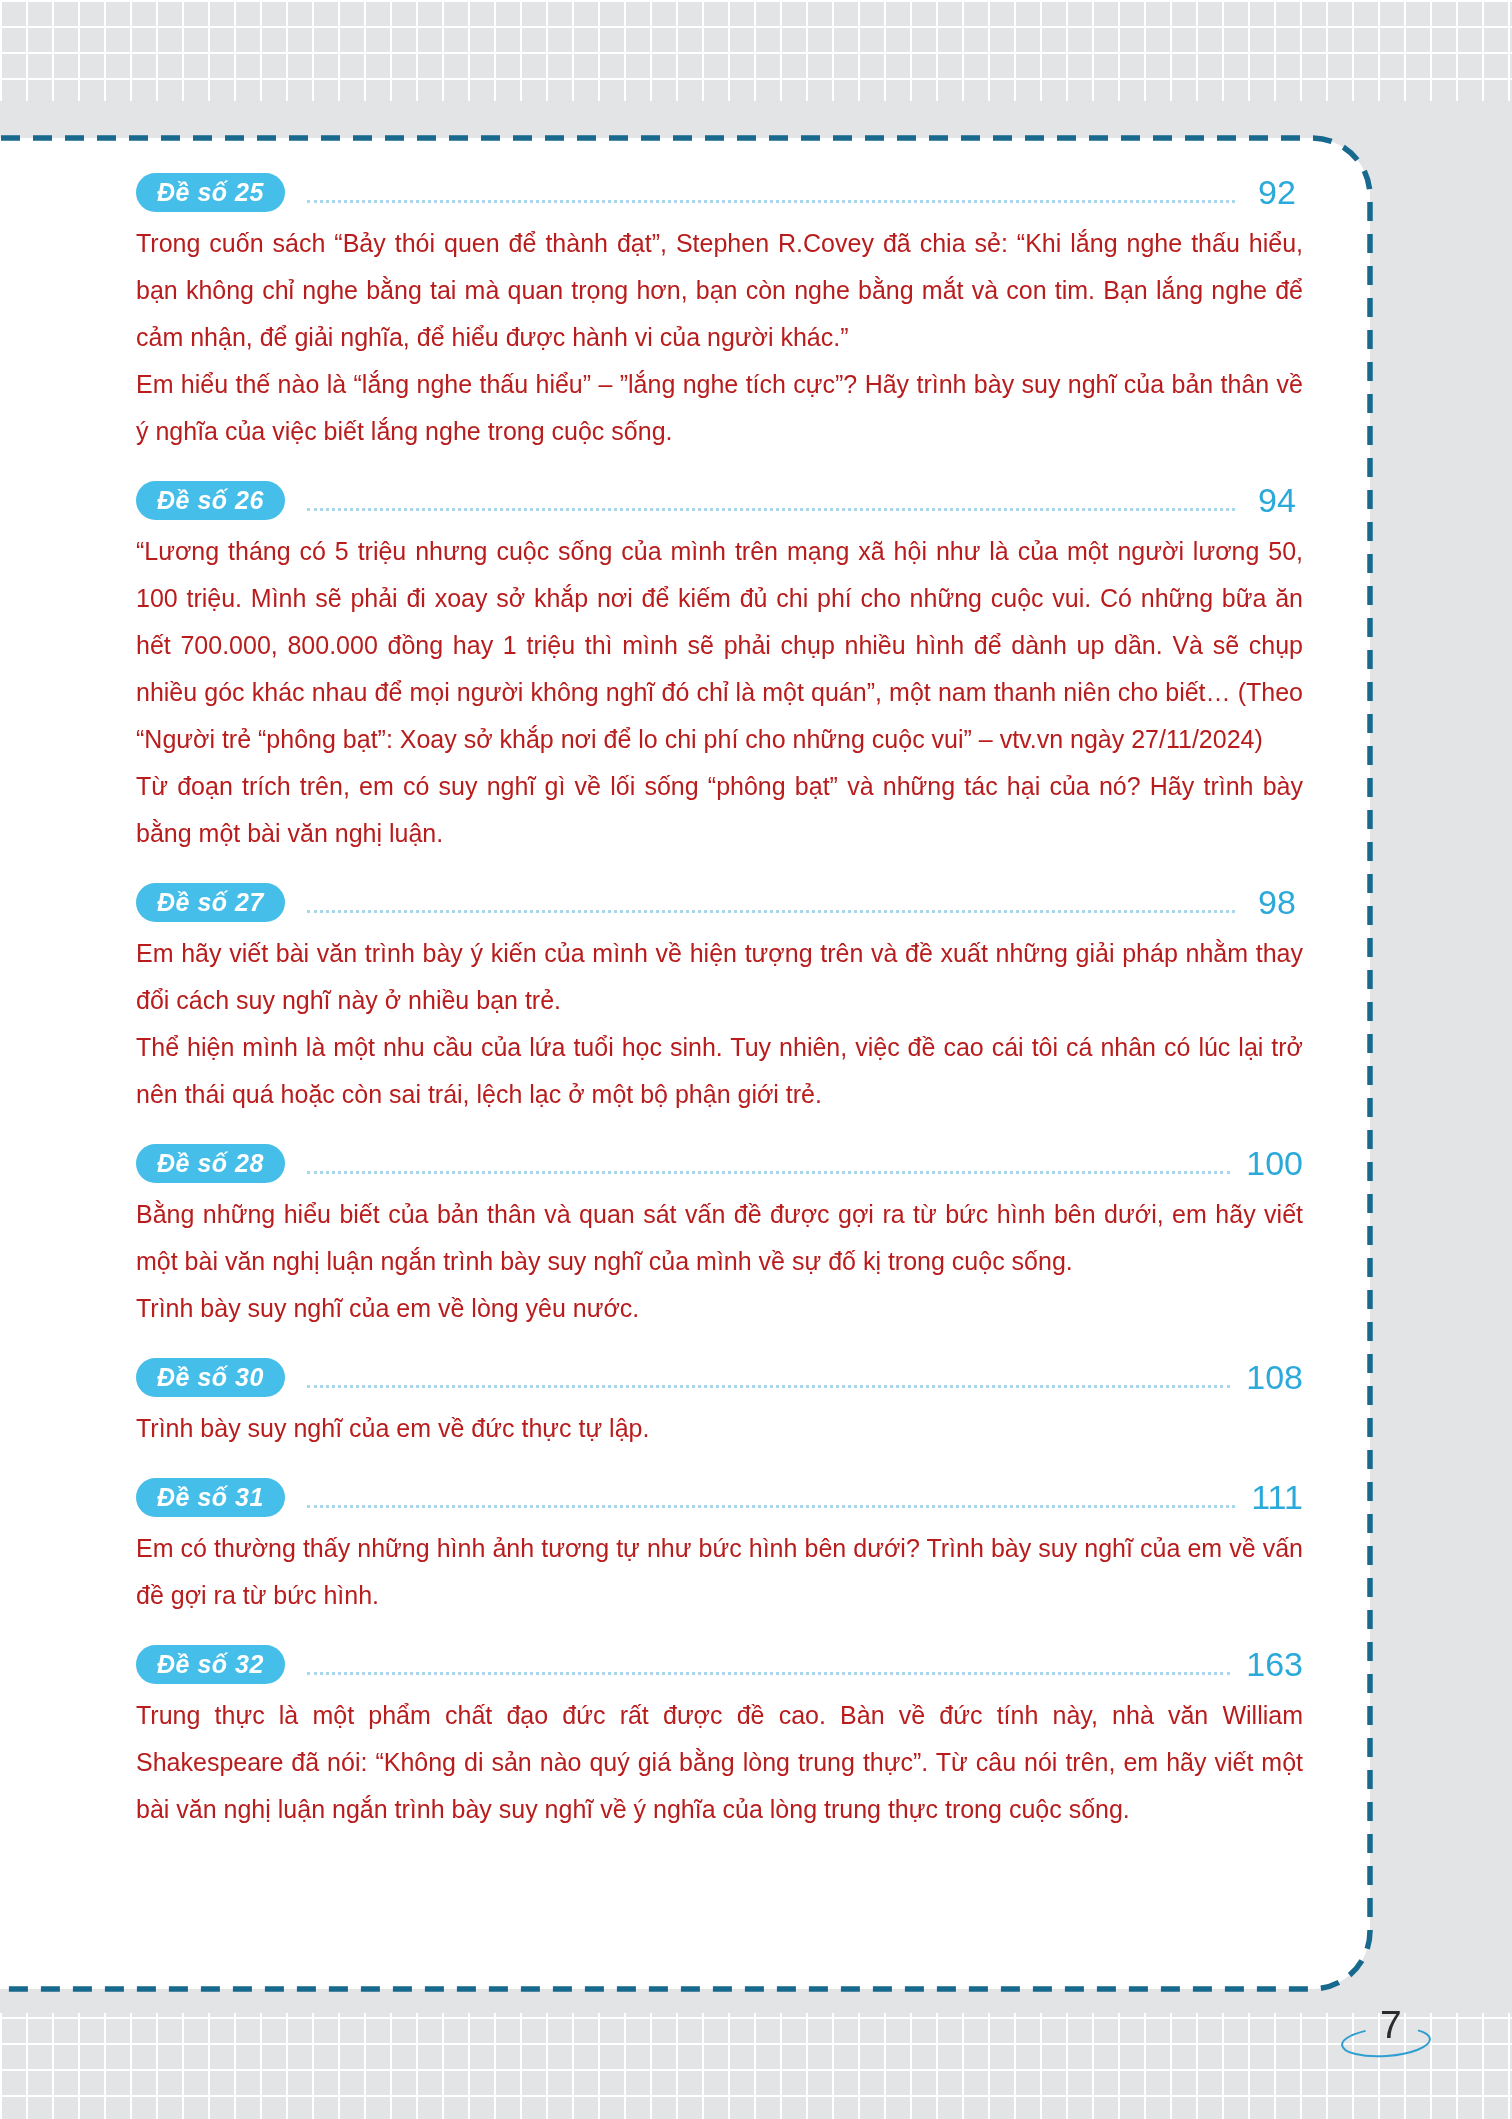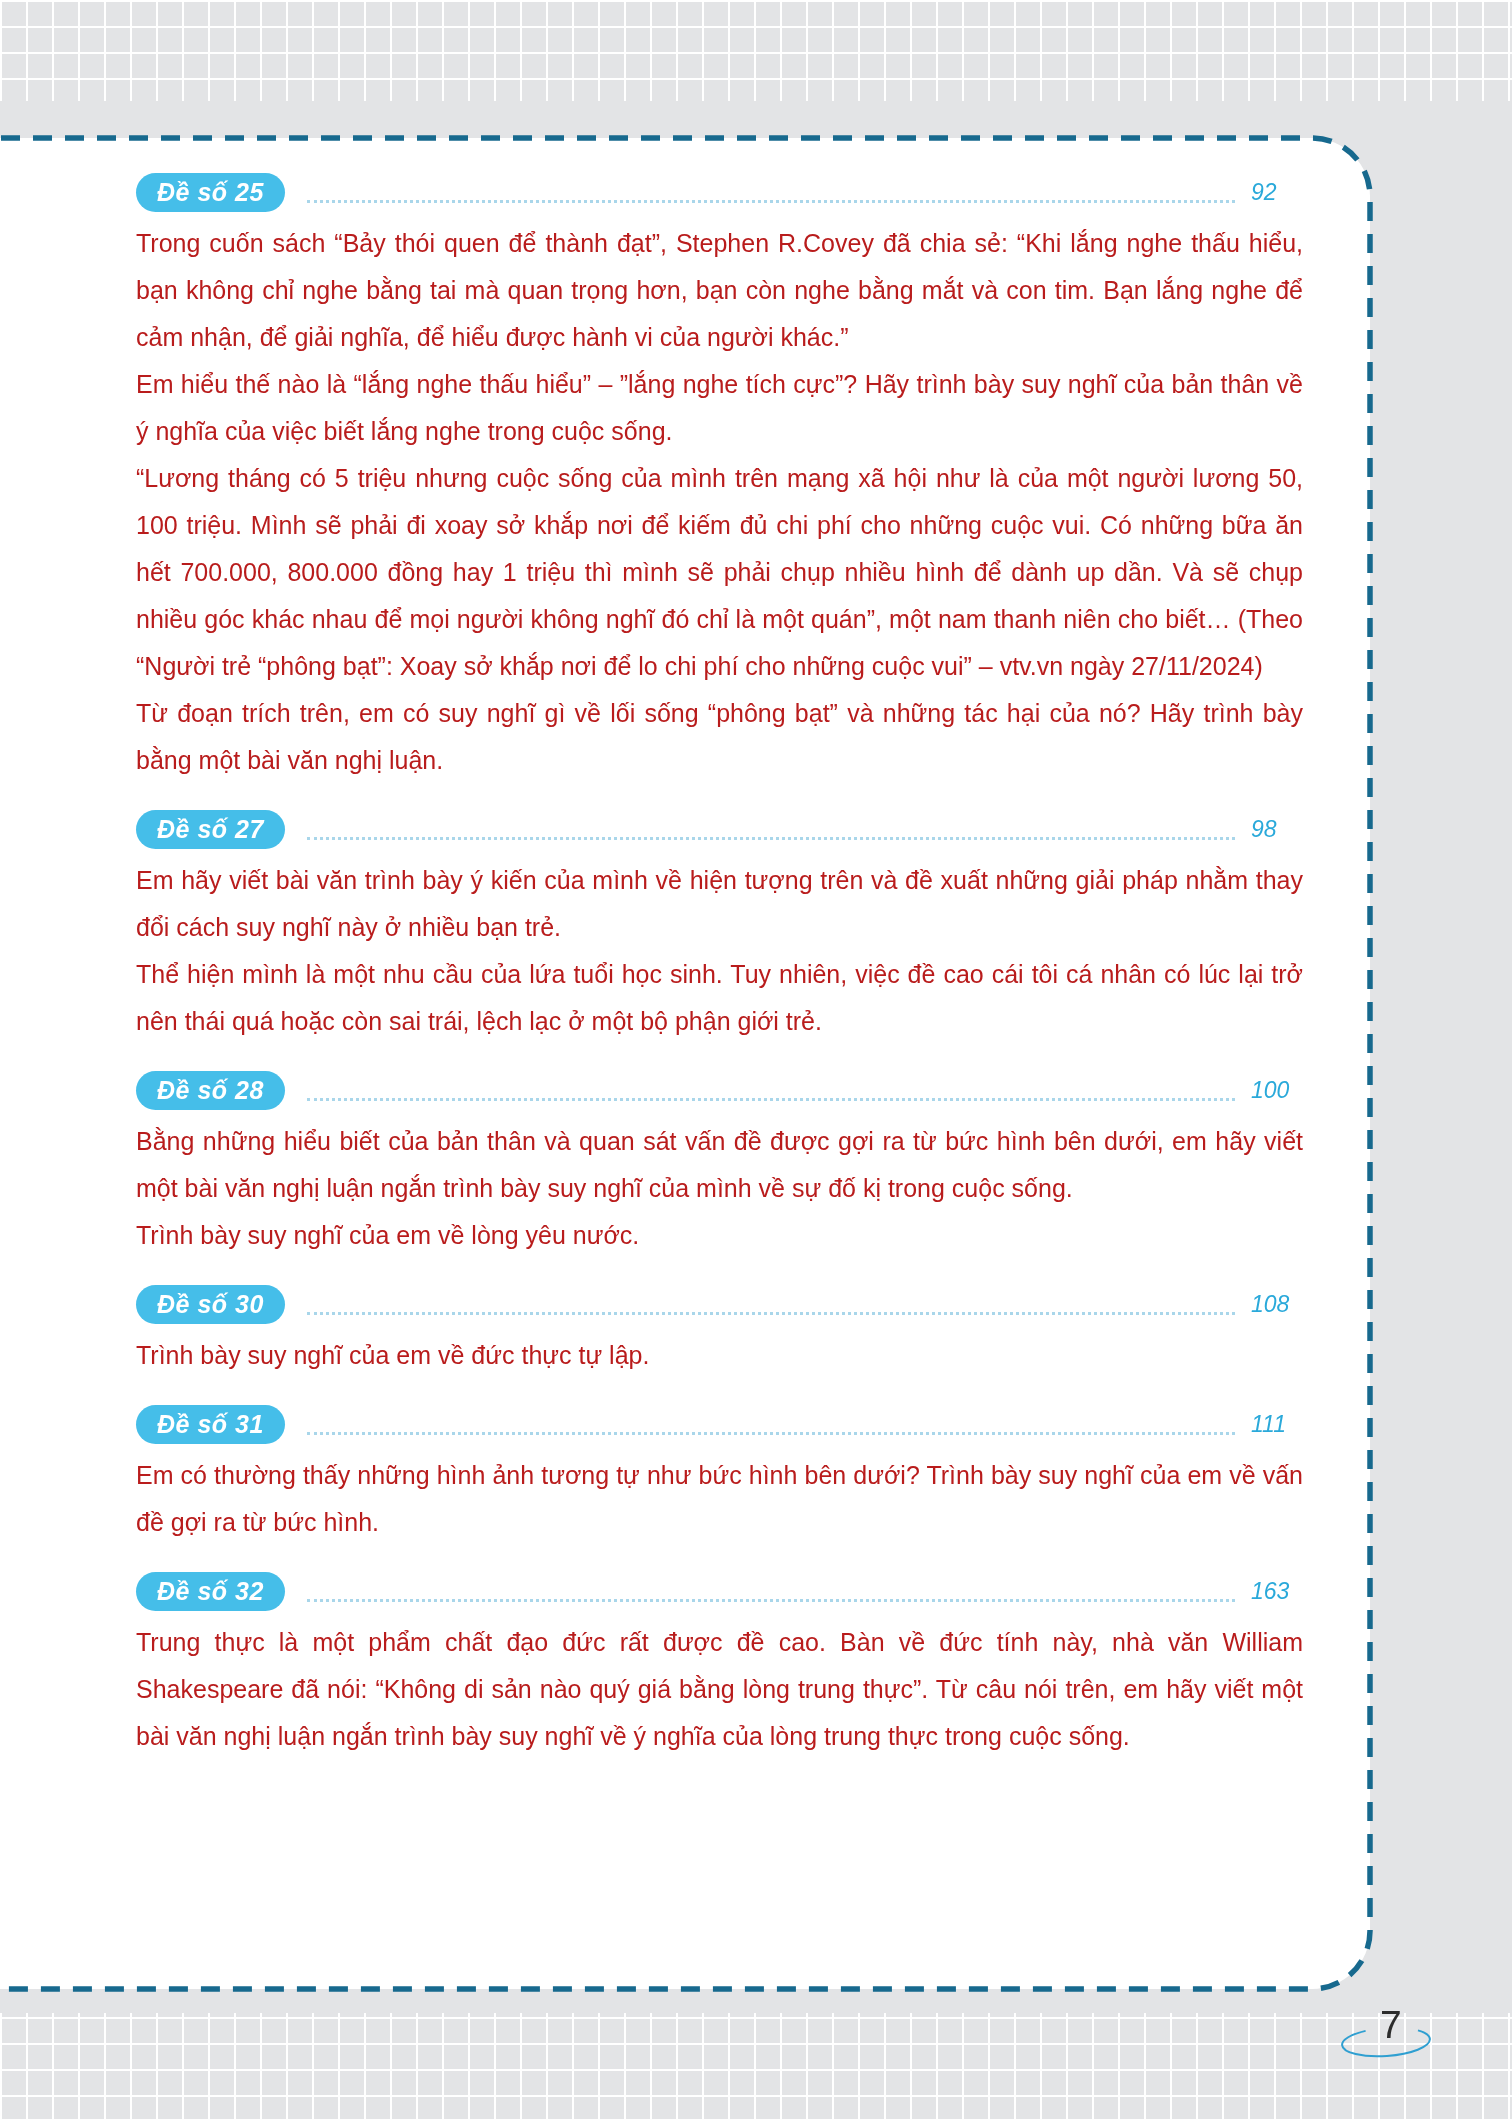--- a/index.html
+++ b/index.html
@@ -55,24 +55,23 @@
   .leader {
     flex: 1 1 auto;
     height: 0;
     border-bottom: 3px dotted #a9d6ea;
     margin: 0 16px 0 22px;
     transform: translateY(9px);
   }
   .pageno {
     flex: 0 0 auto;
     color: #2aa9da;
-    font-style: italic;
-    font-size: 23px;
+    font-size: 34px;
     min-width: 52px;
-    text-align: left;
+    text-align: center;
   }
 
   .para {
     margin: 0;
     font-size: 25px;
     line-height: 47px;
     color: #b91c1c;
     text-align: justify;
   }
 
@@ -102,20 +101,25 @@
     <div class="badge-row">
       <span class="badge">Đề số 25</span>
       <span class="leader"></span>
       <span class="pageno">92</span>
     </div>
   <p class="para">Trong cuốn sách “Bảy thói quen để thành đạt”, Stephen R.Covey đã chia sẻ: “Khi lắng nghe thấu hiểu, bạn không chỉ nghe bằng tai mà quan trọng hơn, bạn còn nghe bằng mắt và con tim. Bạn lắng nghe để cảm nhận, để giải nghĩa, để hiểu được hành vi của người khác.”</p>
         <p class="para">Em hiểu thế nào là “lắng nghe thấu hiểu” – ”lắng nghe tích cực”? Hãy trình bày suy nghĩ của bản thân về ý nghĩa của việc biết lắng nghe trong cuộc sống.</p>
       </section>
 
   <section class="toc-section">
+    <div class="badge-row">
+      <span class="badge">Đề số 26</span>
+      <span class="leader"></span>
+      <span class="pageno">94</span>
+    </div>
   <p class="para">“Lương tháng có 5 triệu nhưng cuộc sống của mình trên mạng xã hội như là của một người lương 50, 100 triệu. Mình sẽ phải đi xoay sở khắp nơi để kiếm đủ chi phí cho những cuộc vui. Có những bữa ăn hết 700.000, 800.000 đồng hay 1 triệu thì mình sẽ phải chụp nhiều hình để dành up dần. Và sẽ chụp nhiều góc khác nhau để mọi người không nghĩ đó chỉ là một quán”, một nam thanh niên cho biết… (Theo “Người trẻ “phông bạt”: Xoay sở khắp nơi để lo chi phí cho những cuộc vui” – vtv.vn ngày 27/11/2024)</p>
         <p class="para">Từ đoạn trích trên, em có suy nghĩ gì về lối sống “phông bạt” và những tác hại của nó? Hãy trình bày bằng một bài văn nghị luận.</p>
       </section>
 
   <section class="toc-section">
     <div class="badge-row">
       <span class="badge">Đề số 27</span>
       <span class="leader"></span>
       <span class="pageno">98</span>
     </div>

